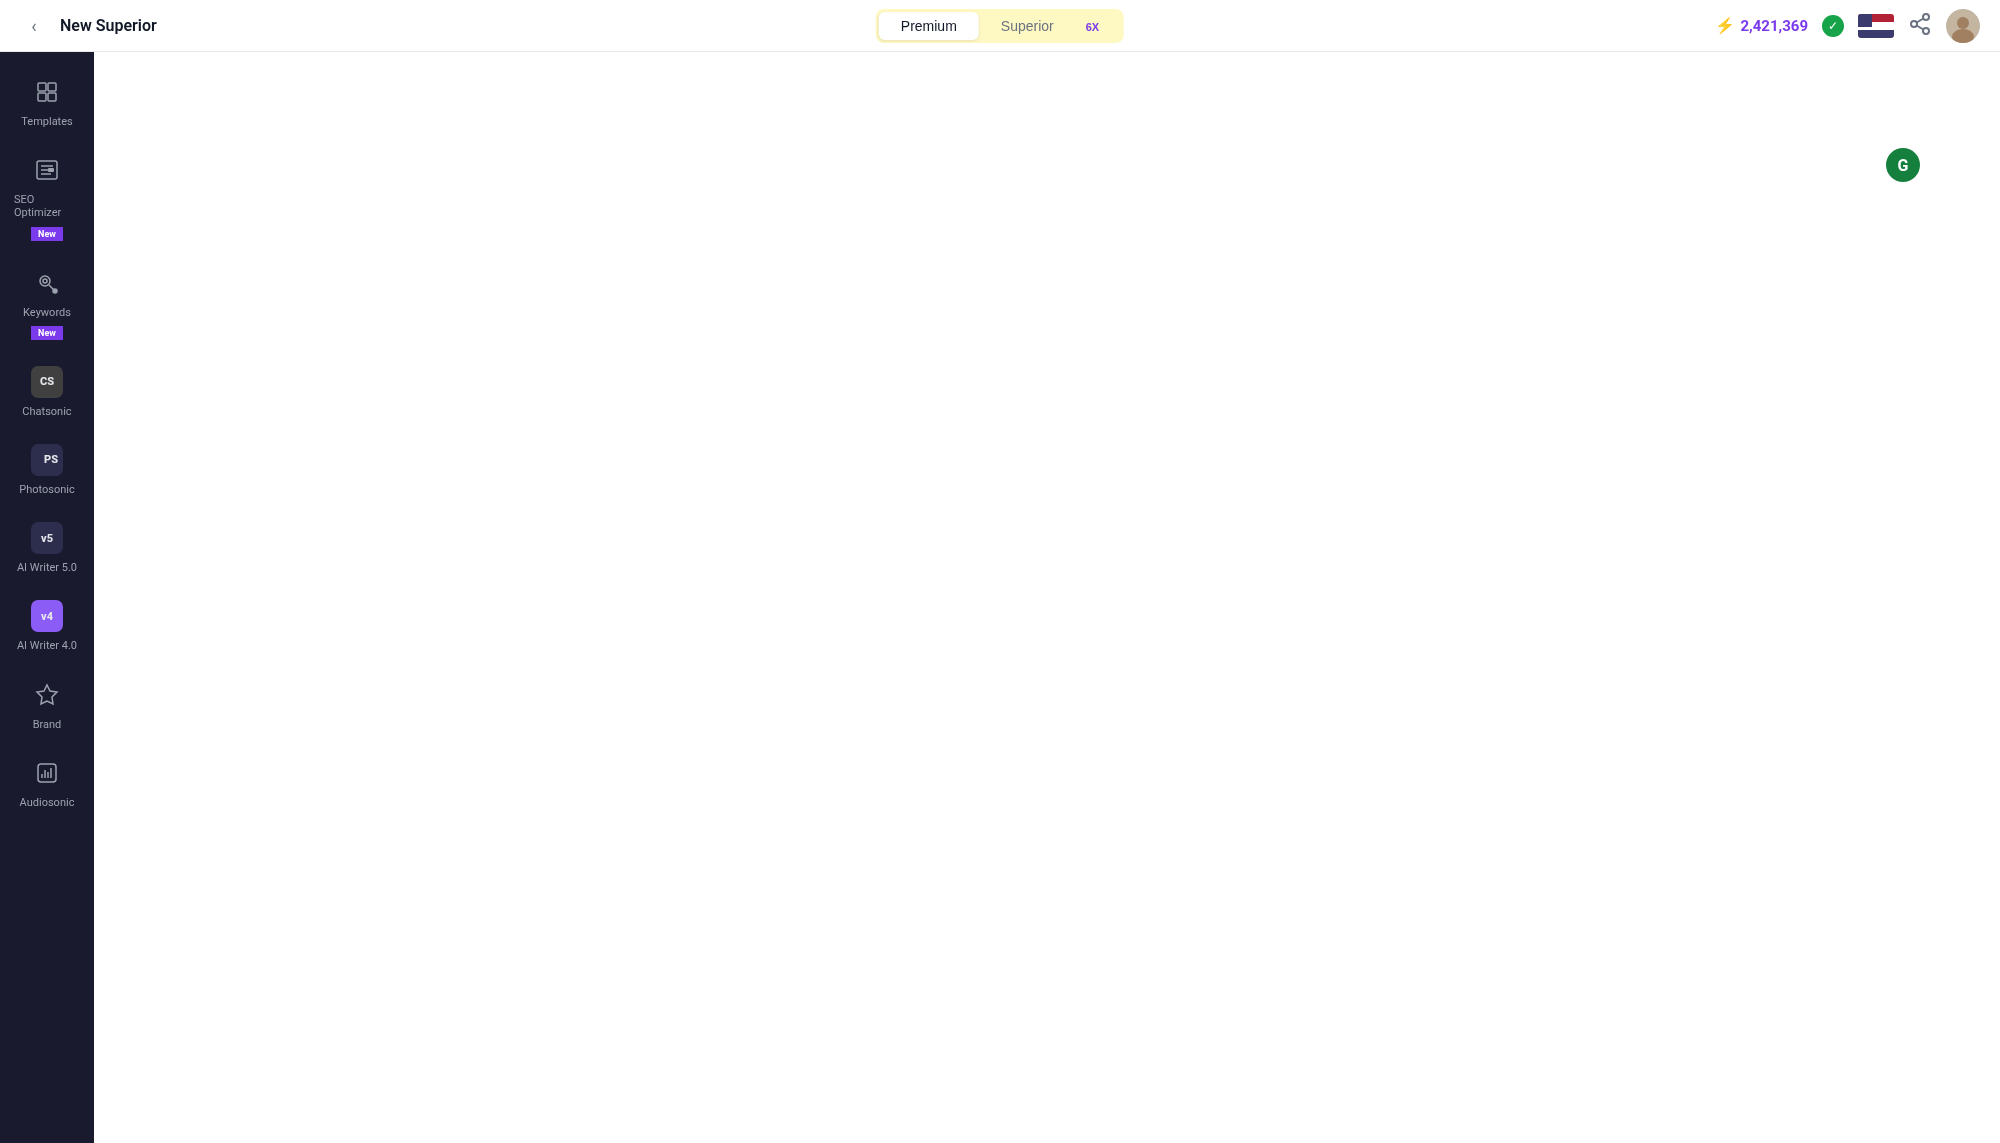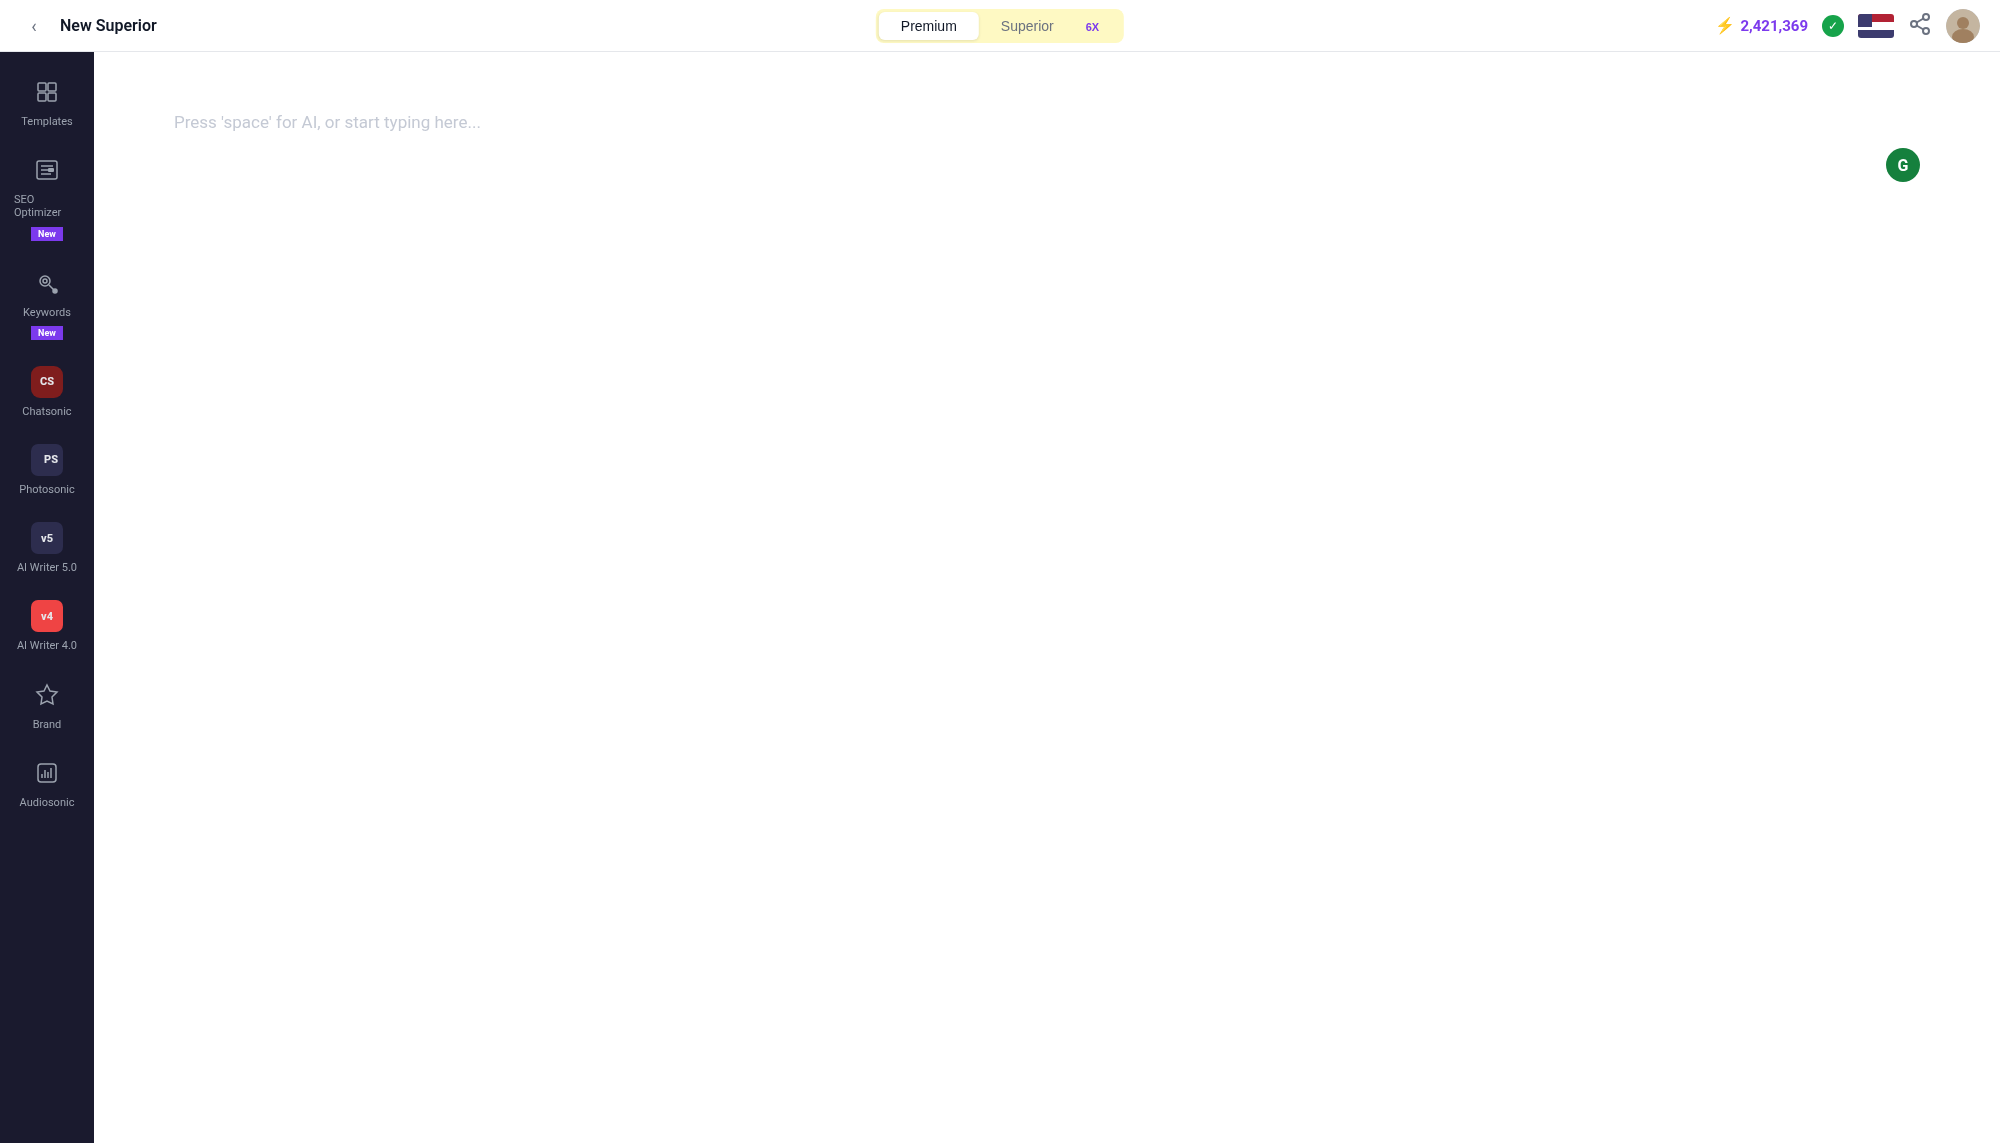--- a/index.html
+++ b/index.html
@@ -312,21 +312,21 @@
           <line x1="14" y1="14" x2="20" y2="20"></line>
           <circle cx="20" cy="20" r="2" fill="#9ca3af"></circle>
         </svg>
       </div>
       <span class="label">Keywords</span>
       <span class="badge-new">New</span>
     </div>
 
     <div class="sidebar-item">
       <div class="icon-wrapper">
-        <div class="icon-box" style="background:#7f1d1d;border-radius:9px;">
+        <div class="icon-box" style="background:#404040;">
           <span style="font-size:11px;font-weight:800;color:#e5e7eb;">CS</span>
         </div>
       </div>
       <span class="label">Chatsonic</span>
     </div>
 
     <div class="sidebar-item">
       <div class="icon-wrapper">
         <div class="icon-box" style="background:#2d2d4e;padding-left:8px;">
           <span style="font-size:11px;font-weight:800;color:#e5e7eb;">PS</span>
@@ -339,21 +339,21 @@
       <div class="icon-wrapper">
         <div class="icon-box" style="background:#2d2d4e;">
           <span style="font-size:11px;font-weight:800;color:#e5e7eb;">v5</span>
         </div>
       </div>
       <span class="label">AI Writer 5.0</span>
     </div>
 
     <div class="sidebar-item">
       <div class="icon-wrapper">
-        <div class="icon-box" style="background:#ef4444;">
+        <div class="icon-box" style="background:#8b5cf6;">
           <span style="font-size:11px;font-weight:800;color:#e5e7eb;">v4</span>
         </div>
       </div>
       <span class="label">AI Writer 4.0</span>
     </div>
 
     <div class="sidebar-item">
       <div class="icon-wrapper">
         <svg class="svg-icon" viewBox="0 0 24 24" fill="none" stroke="#9ca3af" stroke-width="1.5">
           <polygon points="12,2 15,8 22,9 17,14 18,21 12,18 6,21 7,14 2,9 9,8"></polygon>
@@ -371,17 +371,16 @@
           <line x1="13" y1="17" x2="13" y2="11"></line>
           <line x1="16" y1="17" x2="16" y2="7"></line>
         </svg>
       </div>
       <span class="label">Audiosonic</span>
     </div>
 
   </div>
 
   <div class="main-content">
-    <div class="editor-placeholder" contenteditable="true" style="">Press 'space' for AI, or start typing here...</div>
     <div class="grammarly-btn">G</div>
   </div>
 
 </div>
 
 </body></html>

